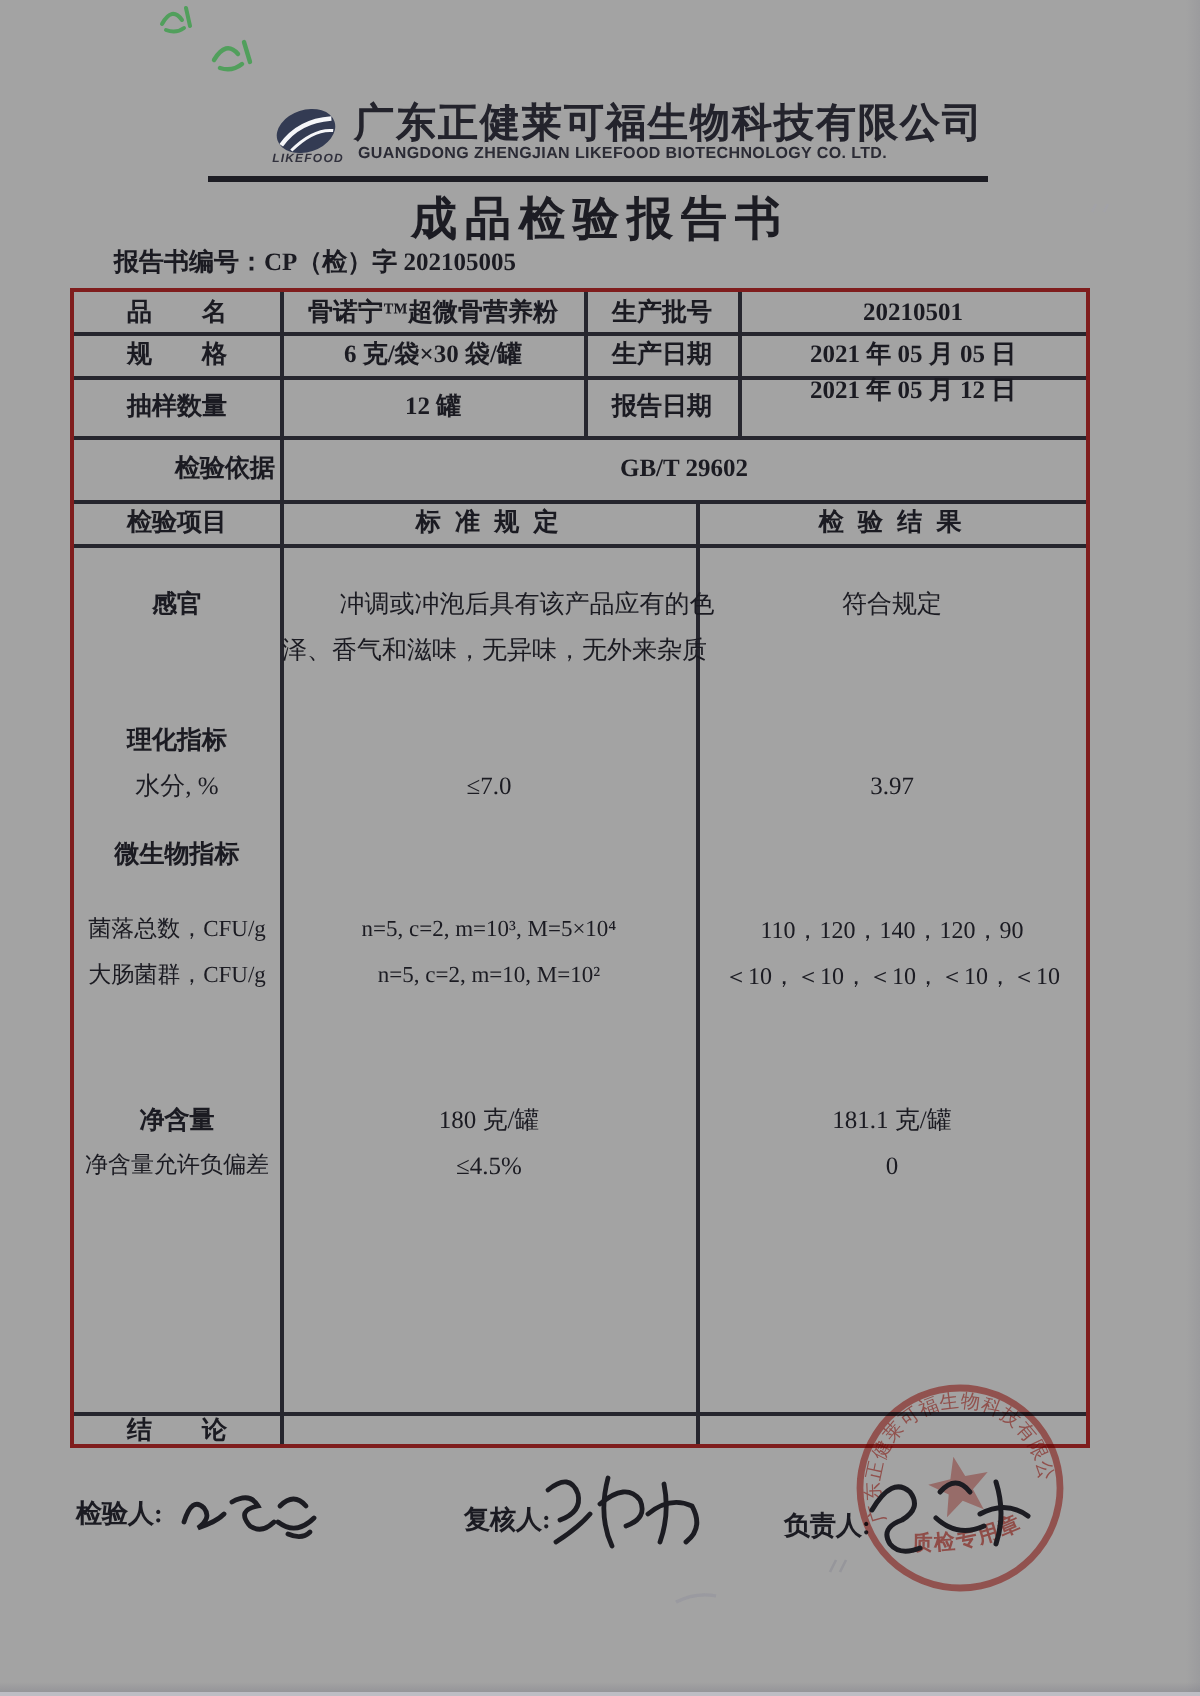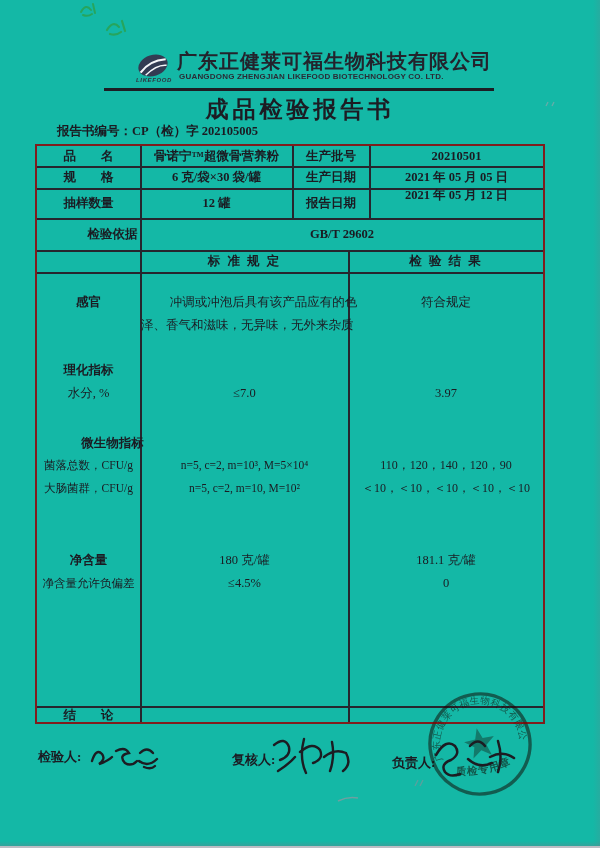--- a/index.html
+++ b/index.html
@@ -1,18 +1,18 @@
 <!DOCTYPE html>
 <html><head>
 <meta charset="utf-8">
 <style>
   html,body{margin:0;padding:0;background:#e8e8ec;}
   .paper{
     position:relative;width:600px;height:848px;overflow:hidden;
-    background:#14b8a6;
+    background:#a3a3a3;
     font-family:"Liberation Serif","DejaVu Serif",serif;
     color:#1b1b22;
   }
   .abs{position:absolute;}
   
   .logo-word{position:absolute;left:128px;top:77px;width:52px;text-align:center;
     font-family:"Liberation Sans","DejaVu Sans",sans-serif;font-style:italic;
     font-weight:bold;font-size:6px;letter-spacing:.6px;color:#31313d;}
   .company-cn{position:absolute;left:177px;top:48px;font-size:20px;font-weight:bold;
     letter-spacing:1px;color:#23232c;white-space:nowrap;}
@@ -109,34 +109,35 @@
     <div class="cell b" style="left:333px;top:20px;width:173px;height:22px;">2021 年 05 月 05 日</div>
 
     <div class="cell b" style="left:0;top:42px;width:103px;height:30px;">抽样数量</div>
     <div class="cell b" style="left:104px;top:42px;width:151px;height:30px;">12 罐</div>
     <div class="cell b" style="left:256px;top:42px;width:76px;height:30px;">报告日期</div>
     <div class="cell b" style="left:333px;top:42px;width:173px;height:15px;">2021 年 05 月 12 日</div>
 
     <div class="cell b" style="left:0;top:72px;width:103px;height:32px;padding-left:24px;">检验依据</div>
     <div class="cell b" style="left:104px;top:72px;width:402px;height:32px;">GB/T 29602</div>
 
+    <div class="cell b" style="left:0;top:104px;width:103px;height:22px;">检验项目</div>
     <div class="cell b sp" style="left:104px;top:104px;width:207px;height:22px;">标 准 规 定</div>
     <div class="cell b sp" style="left:312px;top:104px;width:194px;height:22px;">检 验 结 果</div>
 
     <div class="line c-item b" style="top:147px;">感官</div>
     <div class="line c-std" style="top:147px;margin-left:19px;">冲调或冲泡后具有该产品应有的色</div>
     <div class="line c-res" style="top:147px;">符合规定</div>
     <div class="line c-std" style="top:170px;">泽、香气和滋味，无异味，无外来杂质</div>
 
     <div class="line c-item b" style="top:215px;">理化指标</div>
     <div class="line c-item" style="top:238px;">水分, %</div>
     <div class="line c-std" style="top:238px;">≤7.0</div>
     <div class="line c-res" style="top:238px;">3.97</div>
 
-    <div class="line c-item b" style="top:288px;padding-left:24px;">微生物指标</div>
+    <div class="line c-item b" style="top:272px;">微生物指标</div>
     <div class="line c-item" style="top:310px;font-size:11.5px;">菌落总数，CFU/g</div>
     <div class="line c-std" style="top:310px;font-size:11.5px;">n=5, c=2, m=10³, M=5×10⁴</div>
     <div class="line c-res" style="top:310px;font-size:12px;">110，120，140，120，90</div>
     <div class="line c-item" style="top:333px;font-size:11.5px;">大肠菌群，CFU/g</div>
     <div class="line c-std" style="top:333px;font-size:11.5px;">n=5, c=2, m=10, M=10²</div>
     <div class="line c-res" style="top:333px;font-size:12px;">＜10，＜10，＜10，＜10，＜10</div>
 
     <div class="line c-item b" style="top:405px;">净含量</div>
     <div class="line c-std" style="top:405px;">180 克/罐</div>
     <div class="line c-res" style="top:405px;">181.1 克/罐</div>

